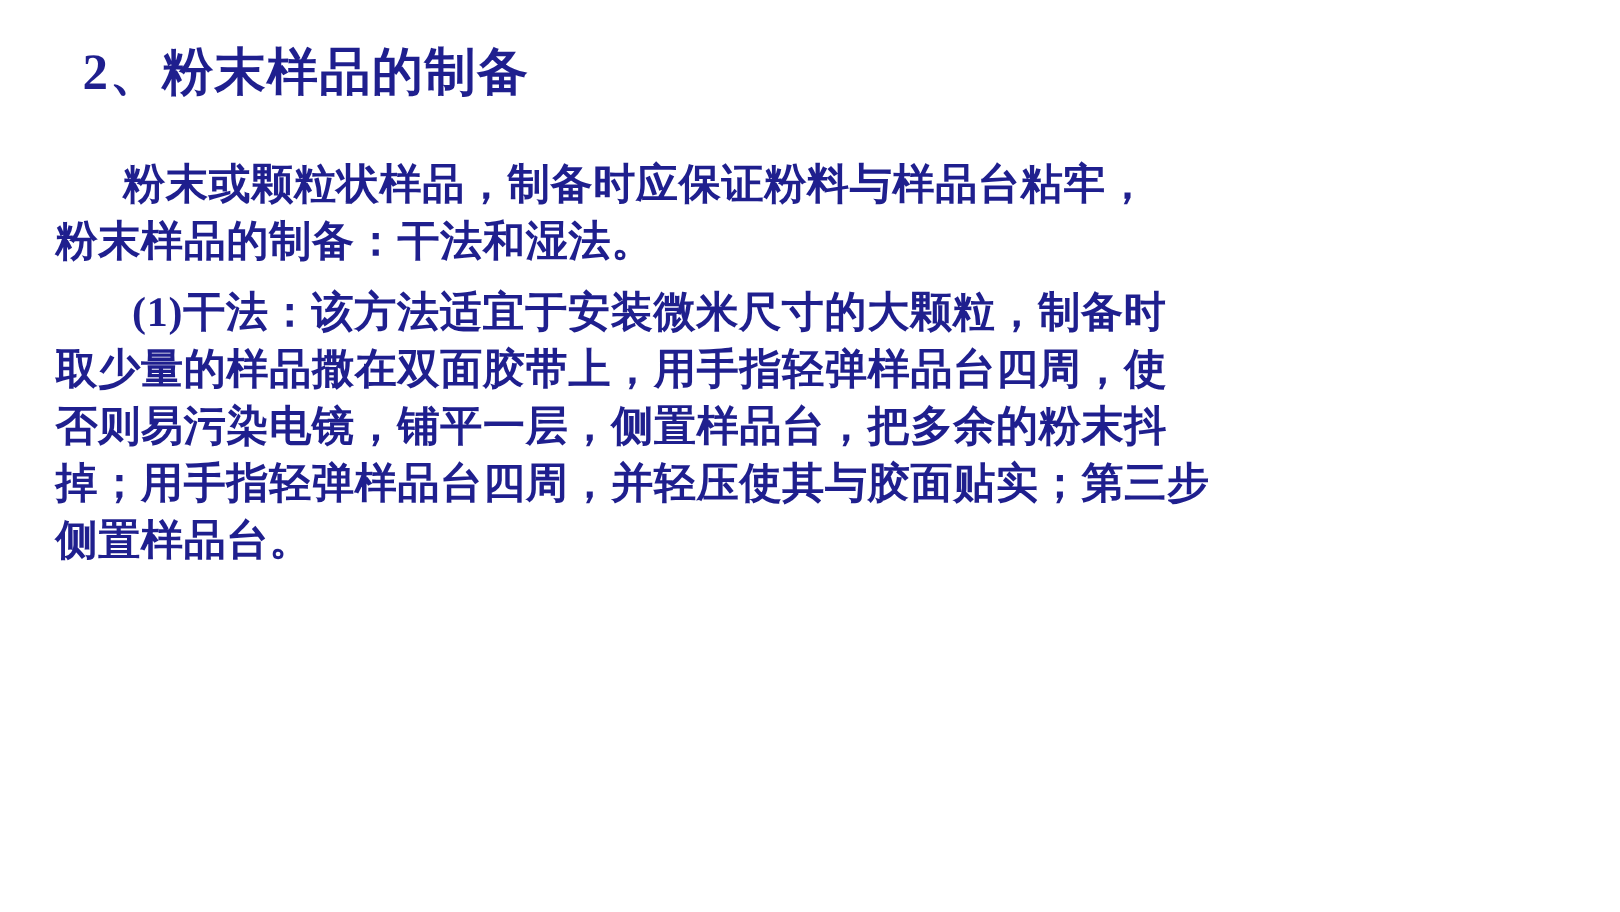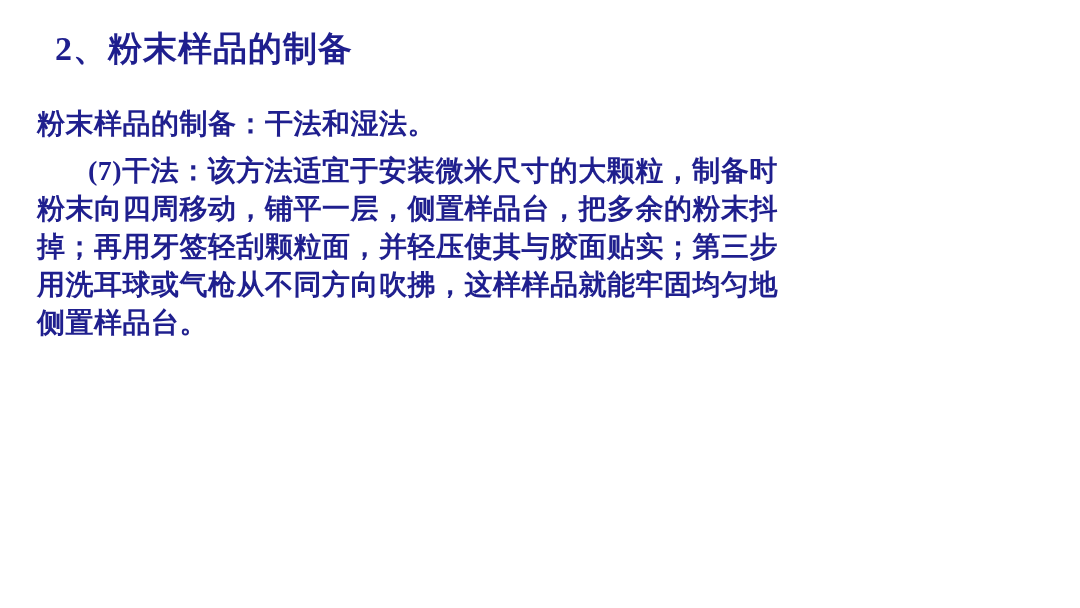--- a/index.html
+++ b/index.html
@@ -45,24 +45,25 @@
   .para2 { margin-top: 9px; }
 </style>
 </head>
 <body>
 
 <div class="slide" style="color: rgb(31, 31, 142); background: rgb(255, 255, 255);">
   <h1 class="slide-title">2、粉末样品的制备</h1>
 
   <div class="slide-body">
     <div class="para1">
+      <p class="text-line p1-first">粉末或颗粒状样品，制备时应保证粉料与样品台粘牢，</p>
       <p class="text-line">粉末样品的制备：干法和湿法。</p>
     </div>
 
     <div class="para2">
-      <p class="text-line p2-first">(7)干法：该方法适宜于安装微米尺寸的大颗粒，制备时</p>
-      <p class="text-line">粉末向四周移动，铺平一层，侧置样品台，把多余的粉末抖</p>
-      <p class="text-line">掉；再用牙签轻刮颗粒面，并轻压使其与胶面贴实；第三步</p>
-      <p class="text-line">用洗耳球或气枪从不同方向吹拂，这样样品就能牢固均匀地</p>
+      <p class="text-line p2-first">(1)干法：该方法适宜于安装微米尺寸的大颗粒，制备时</p>
+      <p class="text-line">取少量的样品撒在双面胶带上，用手指轻弹样品台四周，使</p>
+      <p class="text-line">否则易污染电镜，铺平一层，侧置样品台，把多余的粉末抖</p>
+      <p class="text-line">掉；用手指轻弹样品台四周，并轻压使其与胶面贴实；第三步</p>
       <p class="text-line">侧置样品台。</p>
     </div>
   </div>
 </div>
 
 </body></html>

